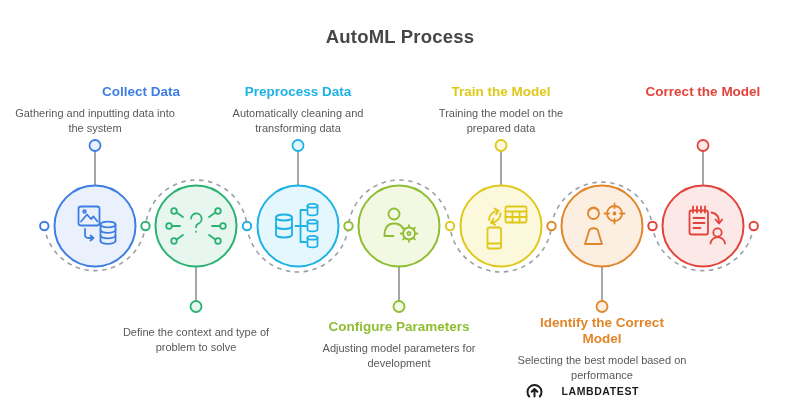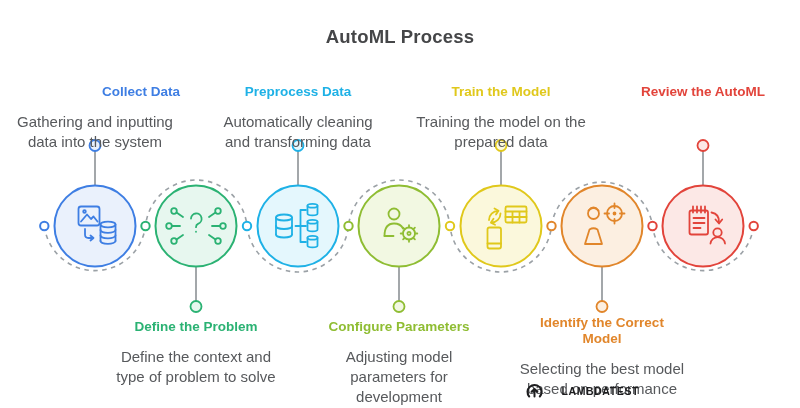--- a/index.html
+++ b/index.html
@@ -8,21 +8,21 @@
     font-family:"Liberation Sans", sans-serif;
   }
   .stage{position:absolute;inset:0;width:651px;height:408px;}
   .diagram-title{
     position:absolute;top:26px;left:0;width:800px;text-align:center;
     font-size:18.5px;font-weight:bold;color:#454648;letter-spacing:.2px;
   }
   .step-label{position:absolute;width:170px;text-align:center;}
   .step-title{font-size:13.5px;font-weight:bold;line-height:1.2;}
   .step-title.narrow{max-width:148px;margin:0 auto;}
-  .step-desc{font-size:15px;color:#57595c;line-height:1.33;margin-top:12px;}
+  .step-desc{font-size:11px;color:#57595c;line-height:1.33;margin-top:6px;}
   svg.layer{position:absolute;left:0;top:0;}
   .brand{
     position:absolute;right:12px;bottom:9px;display:flex;align-items:center;gap:18px;
   }
   .brand-text{font-size:10.5px;font-weight:800;color:#1d1d1f;letter-spacing:.6px;}
 </style>
 </head>
 <body>
 
 <div class="stage">
@@ -178,25 +178,24 @@
     <div class="step-title" style="color: rgb(30, 177, 230);">Preprocess Data</div>
     <div class="step-desc">Automatically cleaning and transforming data</div>
   </div>
 
   <div class="step-label" style="left:416px;top:84px">
     <div class="step-title" style="color: rgb(224, 200, 27);">Train the Model</div>
     <div class="step-desc">Training the model on the prepared data</div>
   </div>
 
   <div class="step-label" style="left:618px;top:84px">
-    <div class="step-title" style="color: rgb(226, 68, 59);">Review the AutoML</div>
+    <div class="step-title" style="color: rgb(226, 68, 59);">Correct the Model</div>
   </div>
 
   <div class="step-label" style="left:111px;top:319px">
-    <div class="step-title" style="color: rgb(43, 178, 115);">Define the Problem</div>
     <div class="step-desc">Define the context and type of problem to solve</div>
   </div>
 
   <div class="step-label" style="left:517px;top:315px">
     <div class="step-title narrow" style="color: rgb(225, 134, 43);">Identify the Correct Model</div>
     <div class="step-desc">Selecting the best model based on performance</div>
   </div>
 
   <div class="step-label" style="left:314px;top:319px">
     <div class="step-title" style="color: rgb(143, 189, 51);">Configure Parameters</div>

